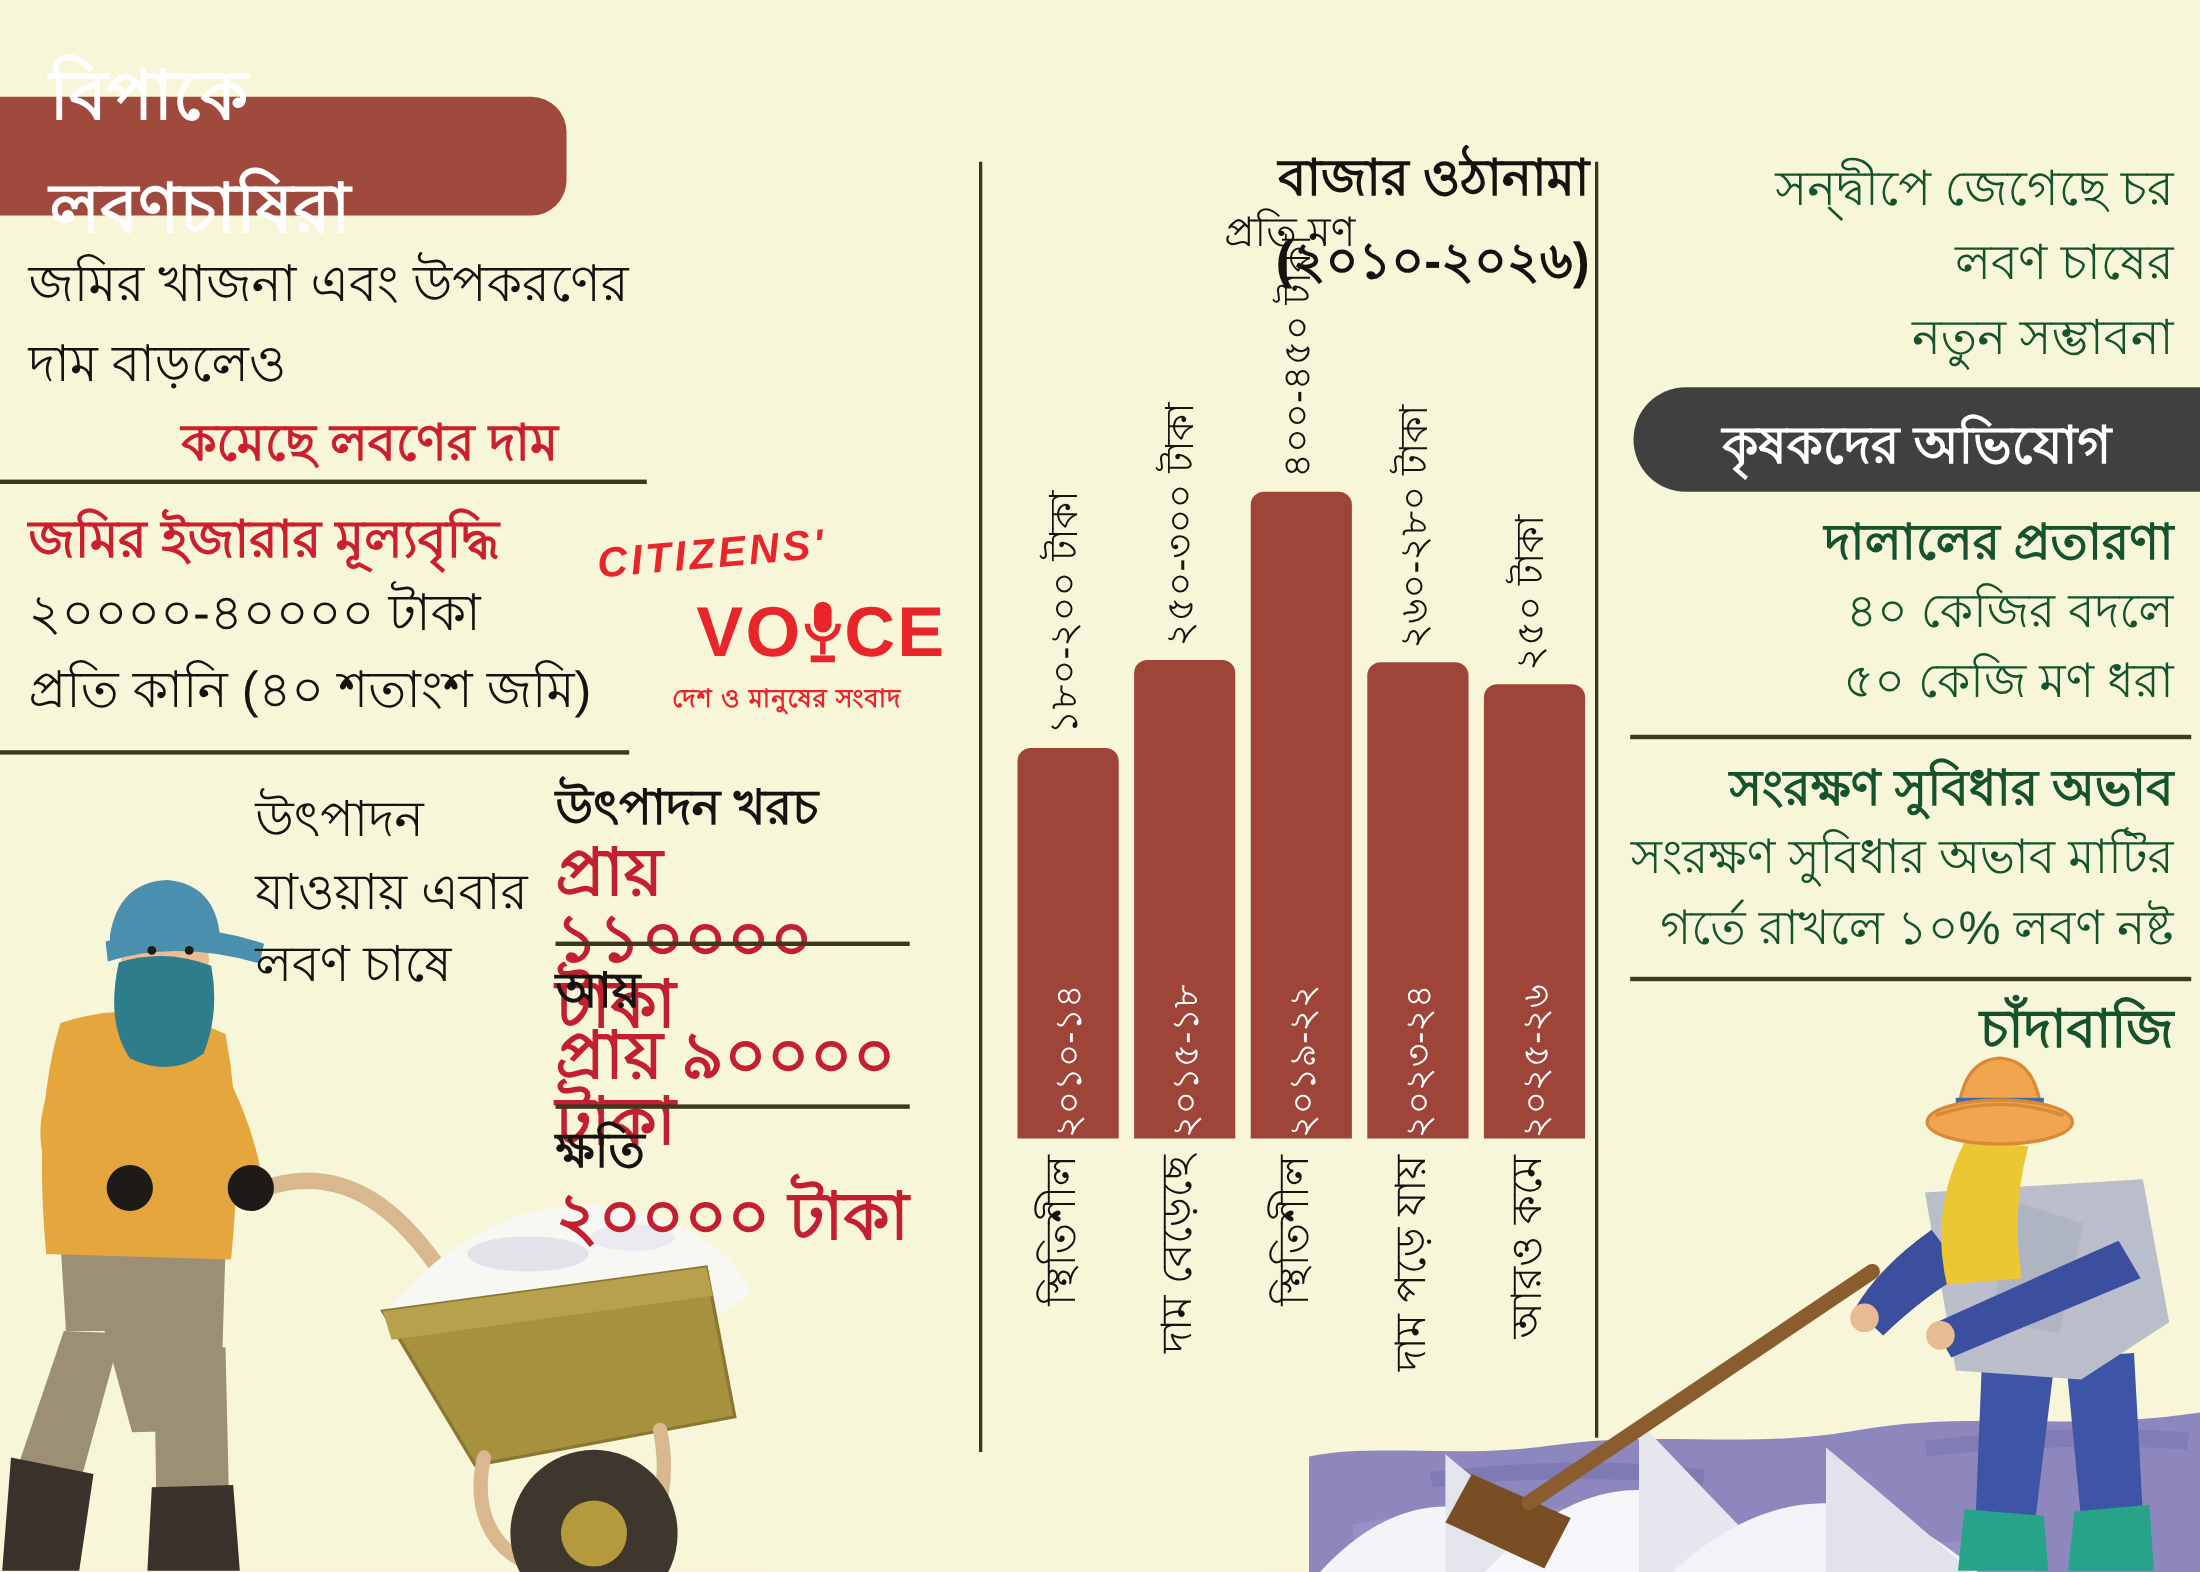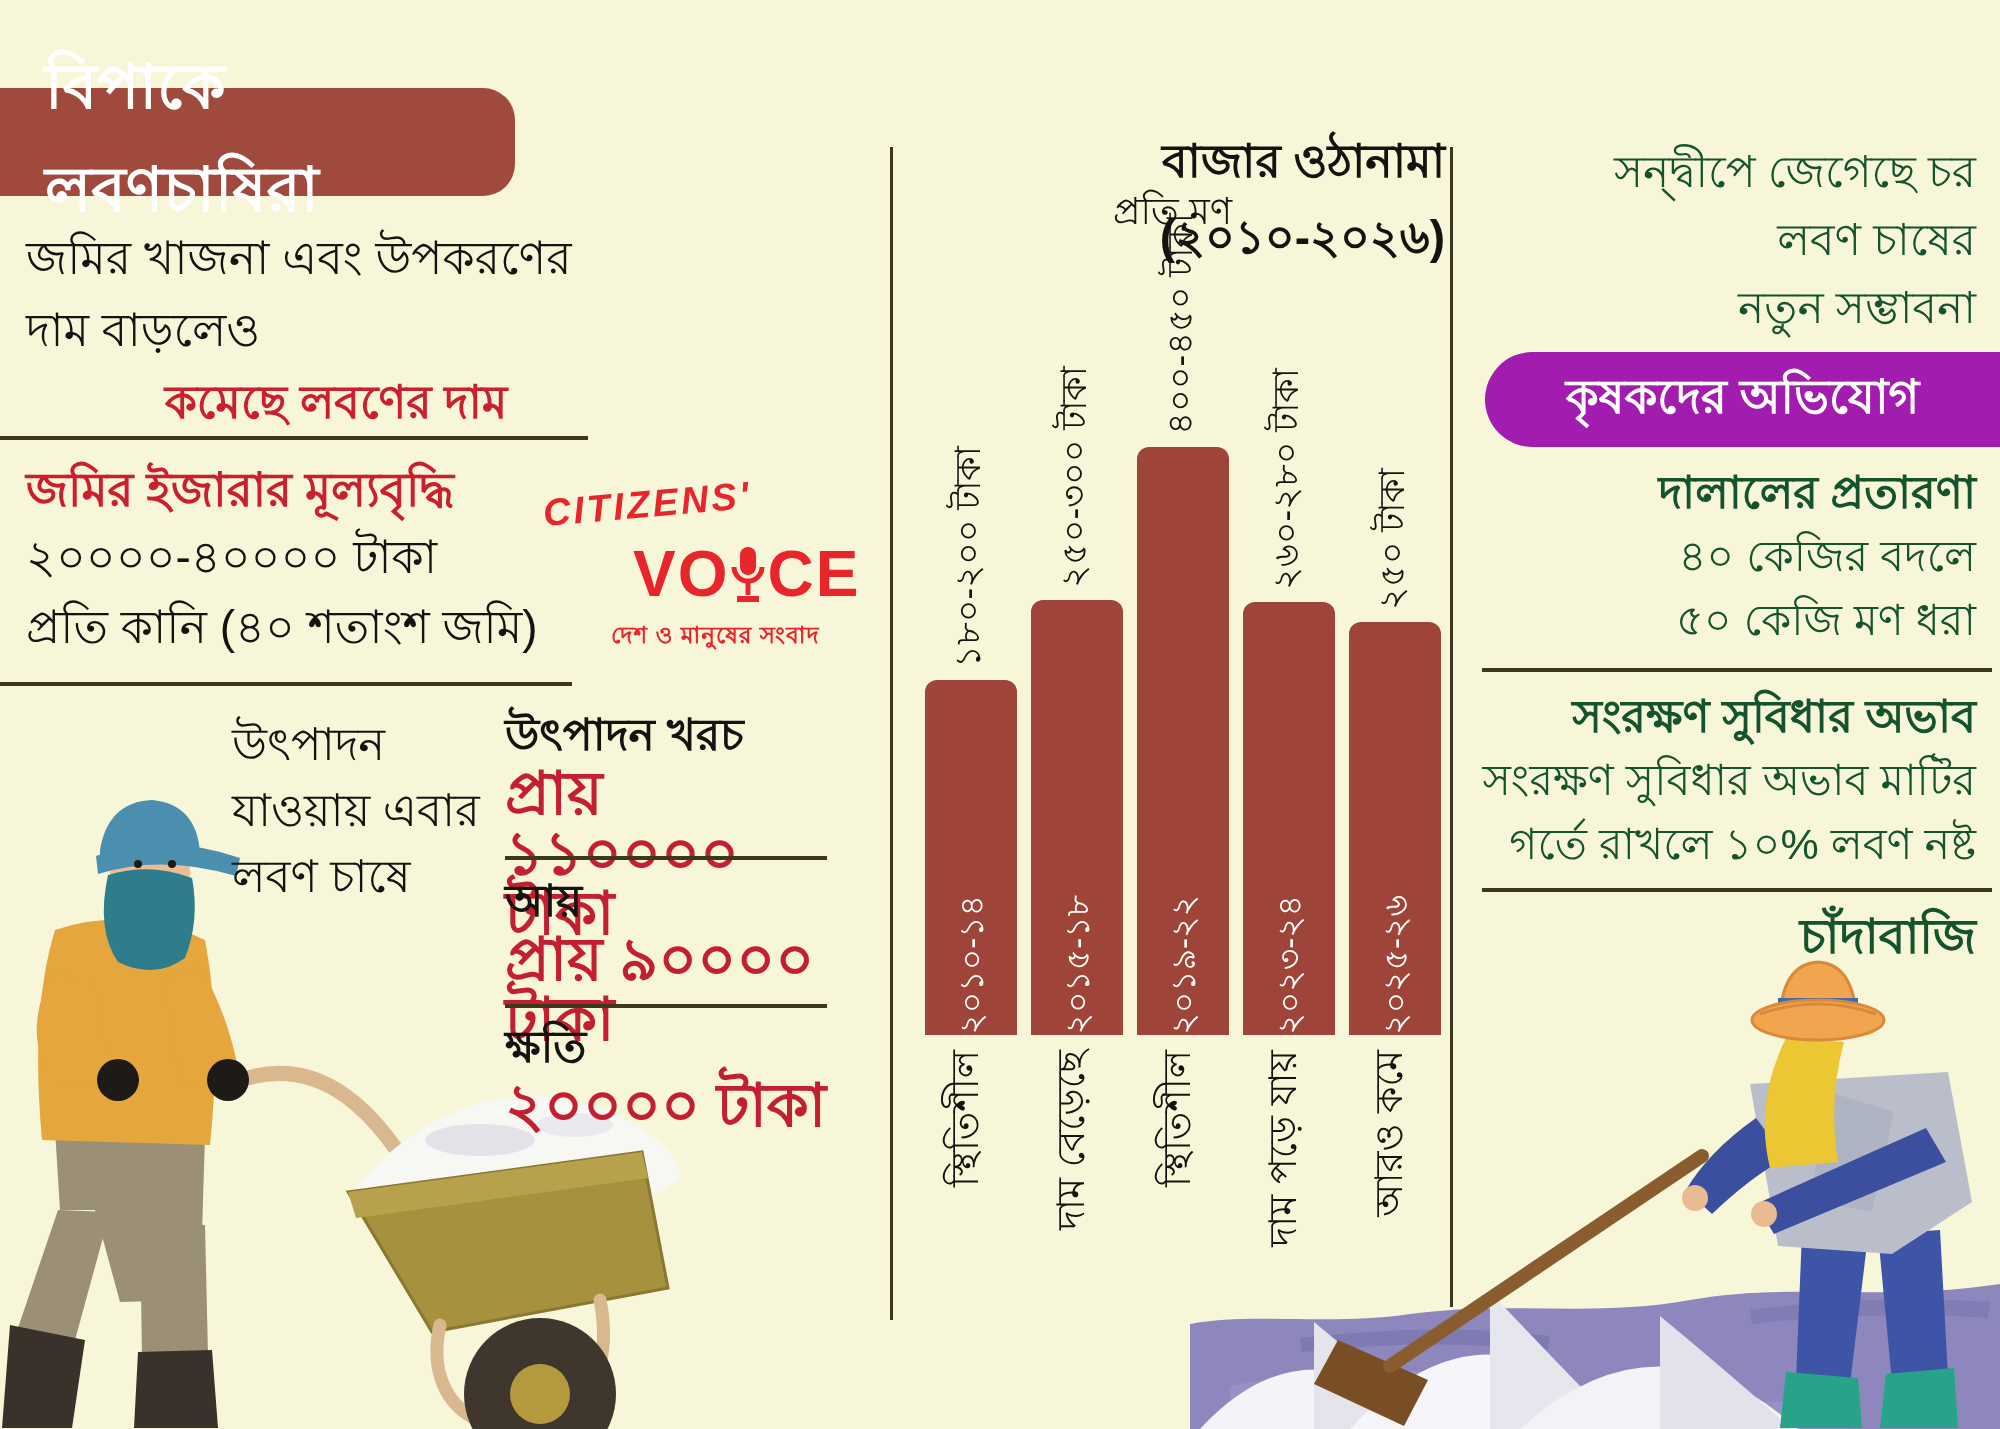--- a/index.html
+++ b/index.html
@@ -52,22 +52,22 @@
   .bar .year{
     color:#fff;font-size:33px;padding-bottom:16px;
   }
   .bar-value{font-size:35px;color:#151310;}
   .bar-cat{font-size:38px;color:#151310;}
   
   .right-col{text-align:right;color:#14532d;}
   .sandwip-line{font-size:44px;line-height:68px;}
   #complaint-banner{
     left:1485px;top:352px;width:515px;height:95px;
-    background:#a21caf;border-radius:48px 0 0 48px;
-    display:flex;align-items:center;justify-content:center;
+    background:#404040;border-radius:48px 0 0 48px;
+    display:flex;align-items:flex-end;justify-content:center;
     color:#fff;font-size:47px;font-weight:600;
   }
   .comp-title{font-size:45px;font-weight:bold;line-height:62px;}
   .comp-line{font-size:43px;line-height:64px;}
   svg{display:block;}
 </style>
 </head>
 <body>
 
 <div id="stage">

